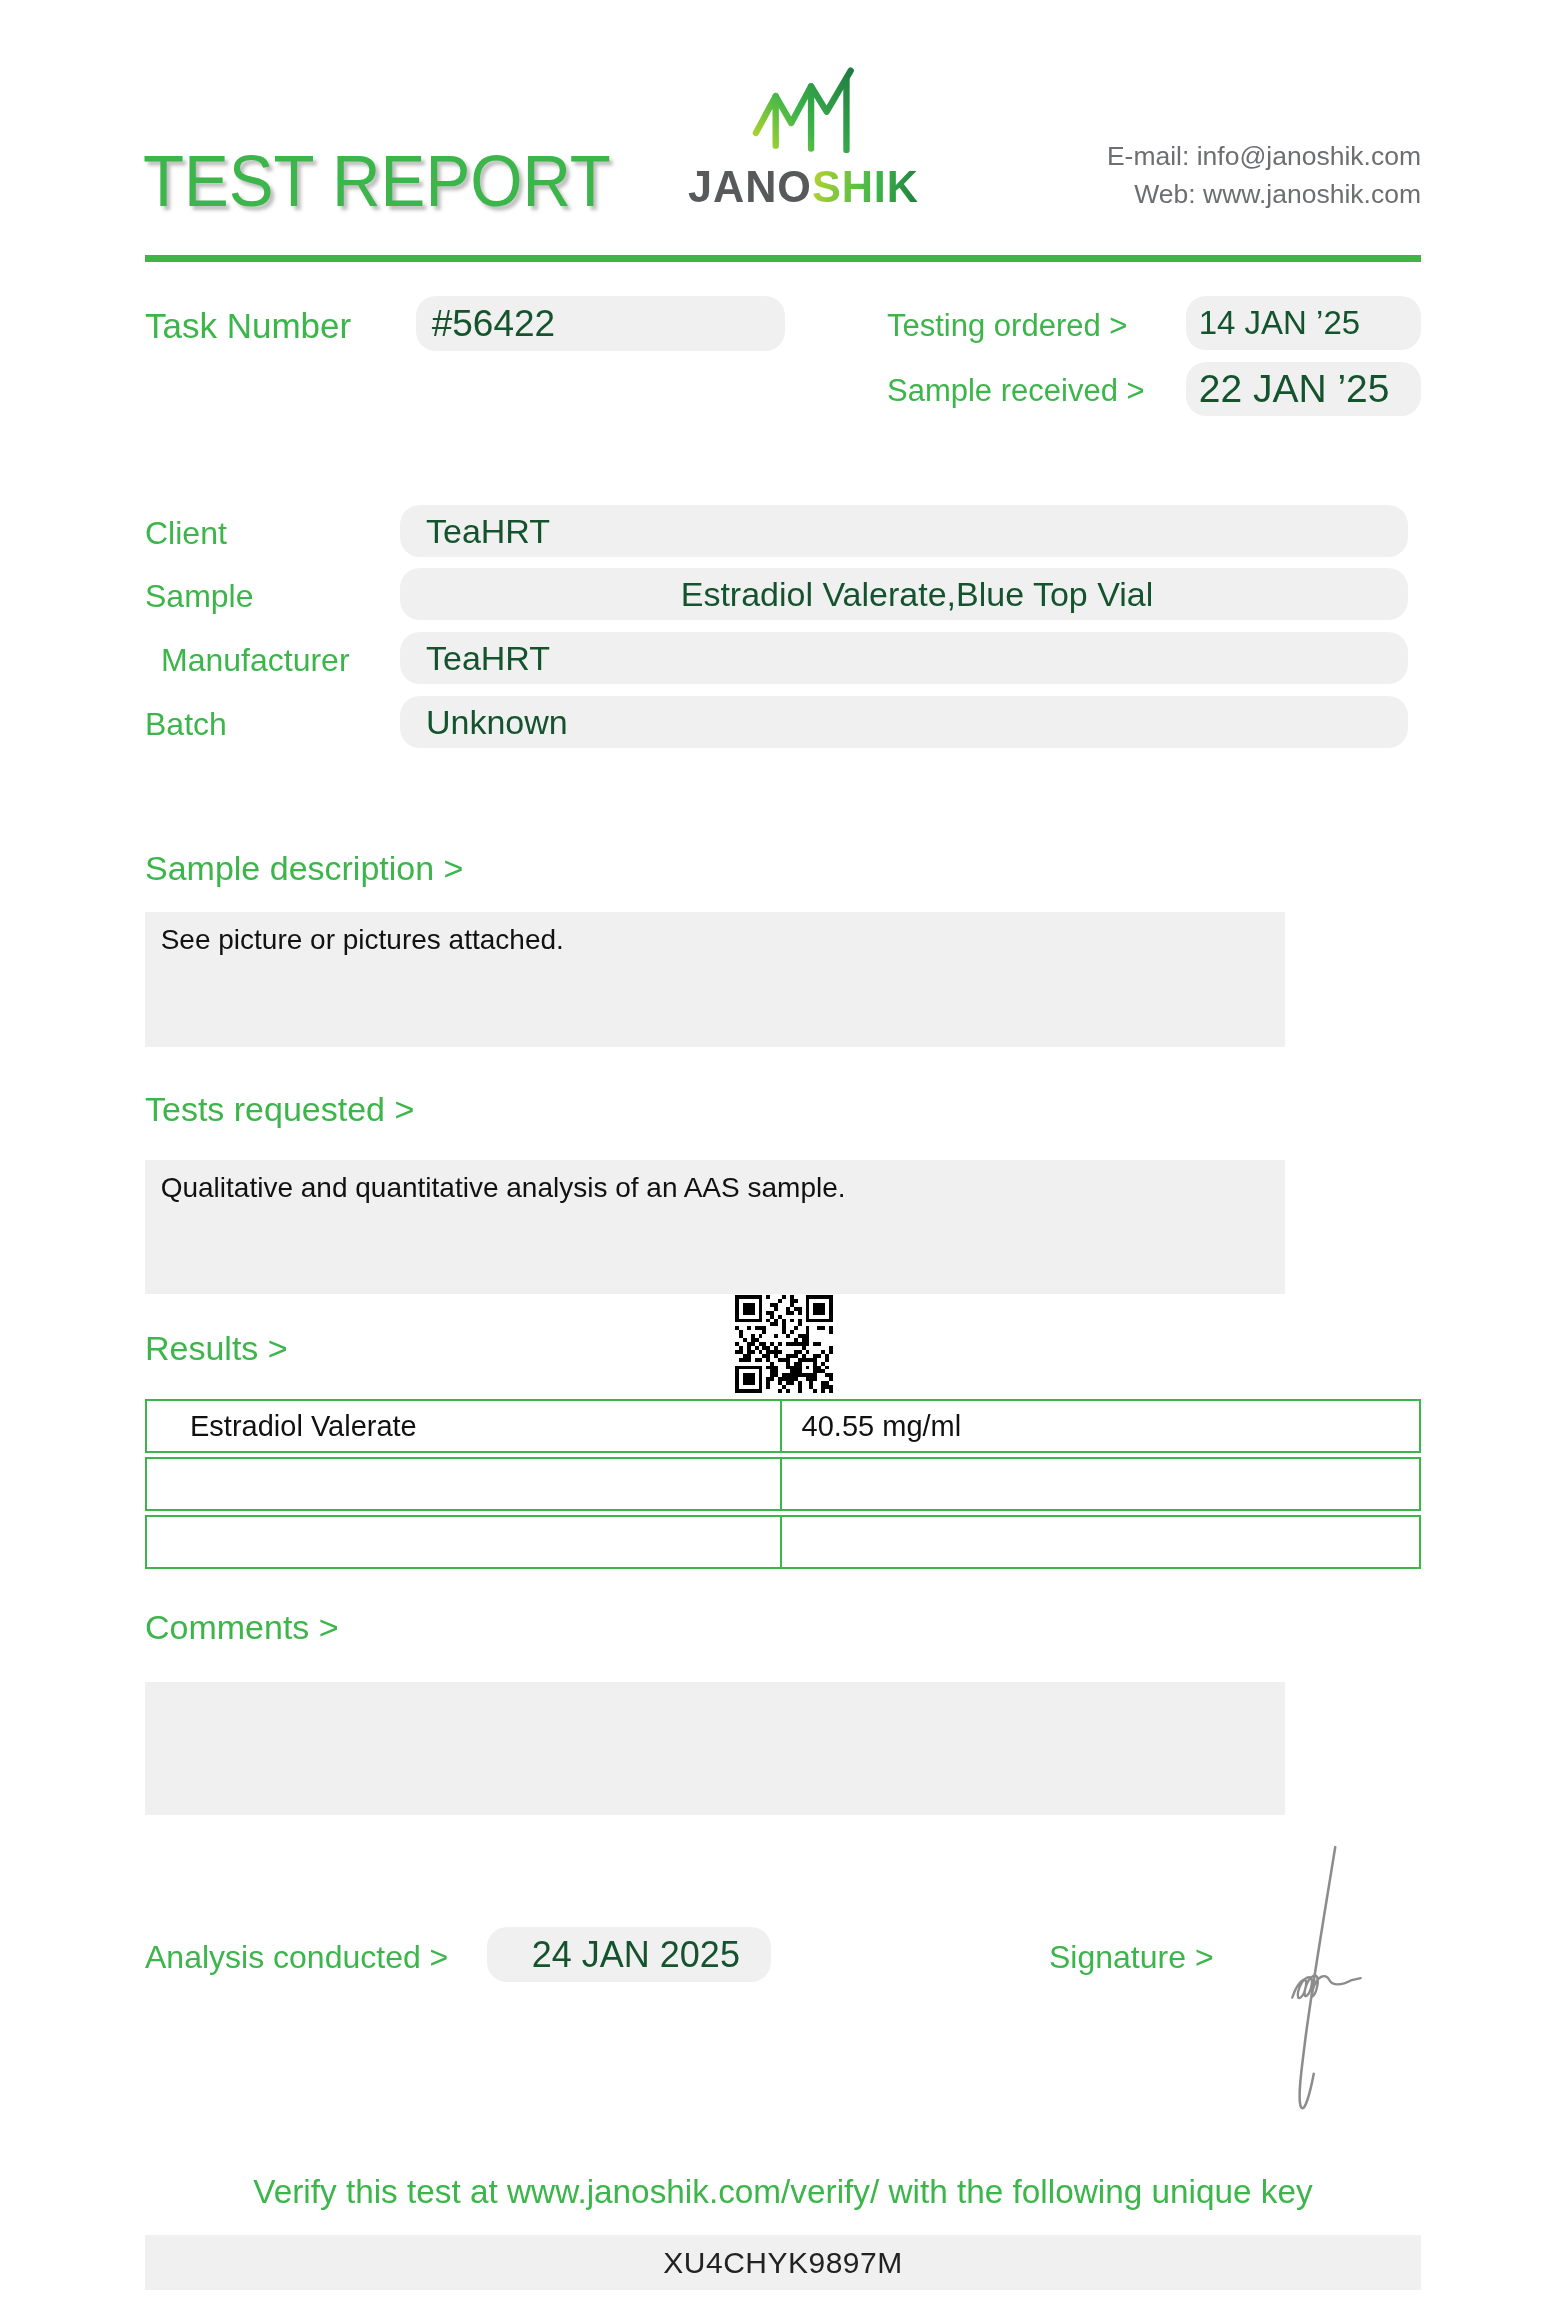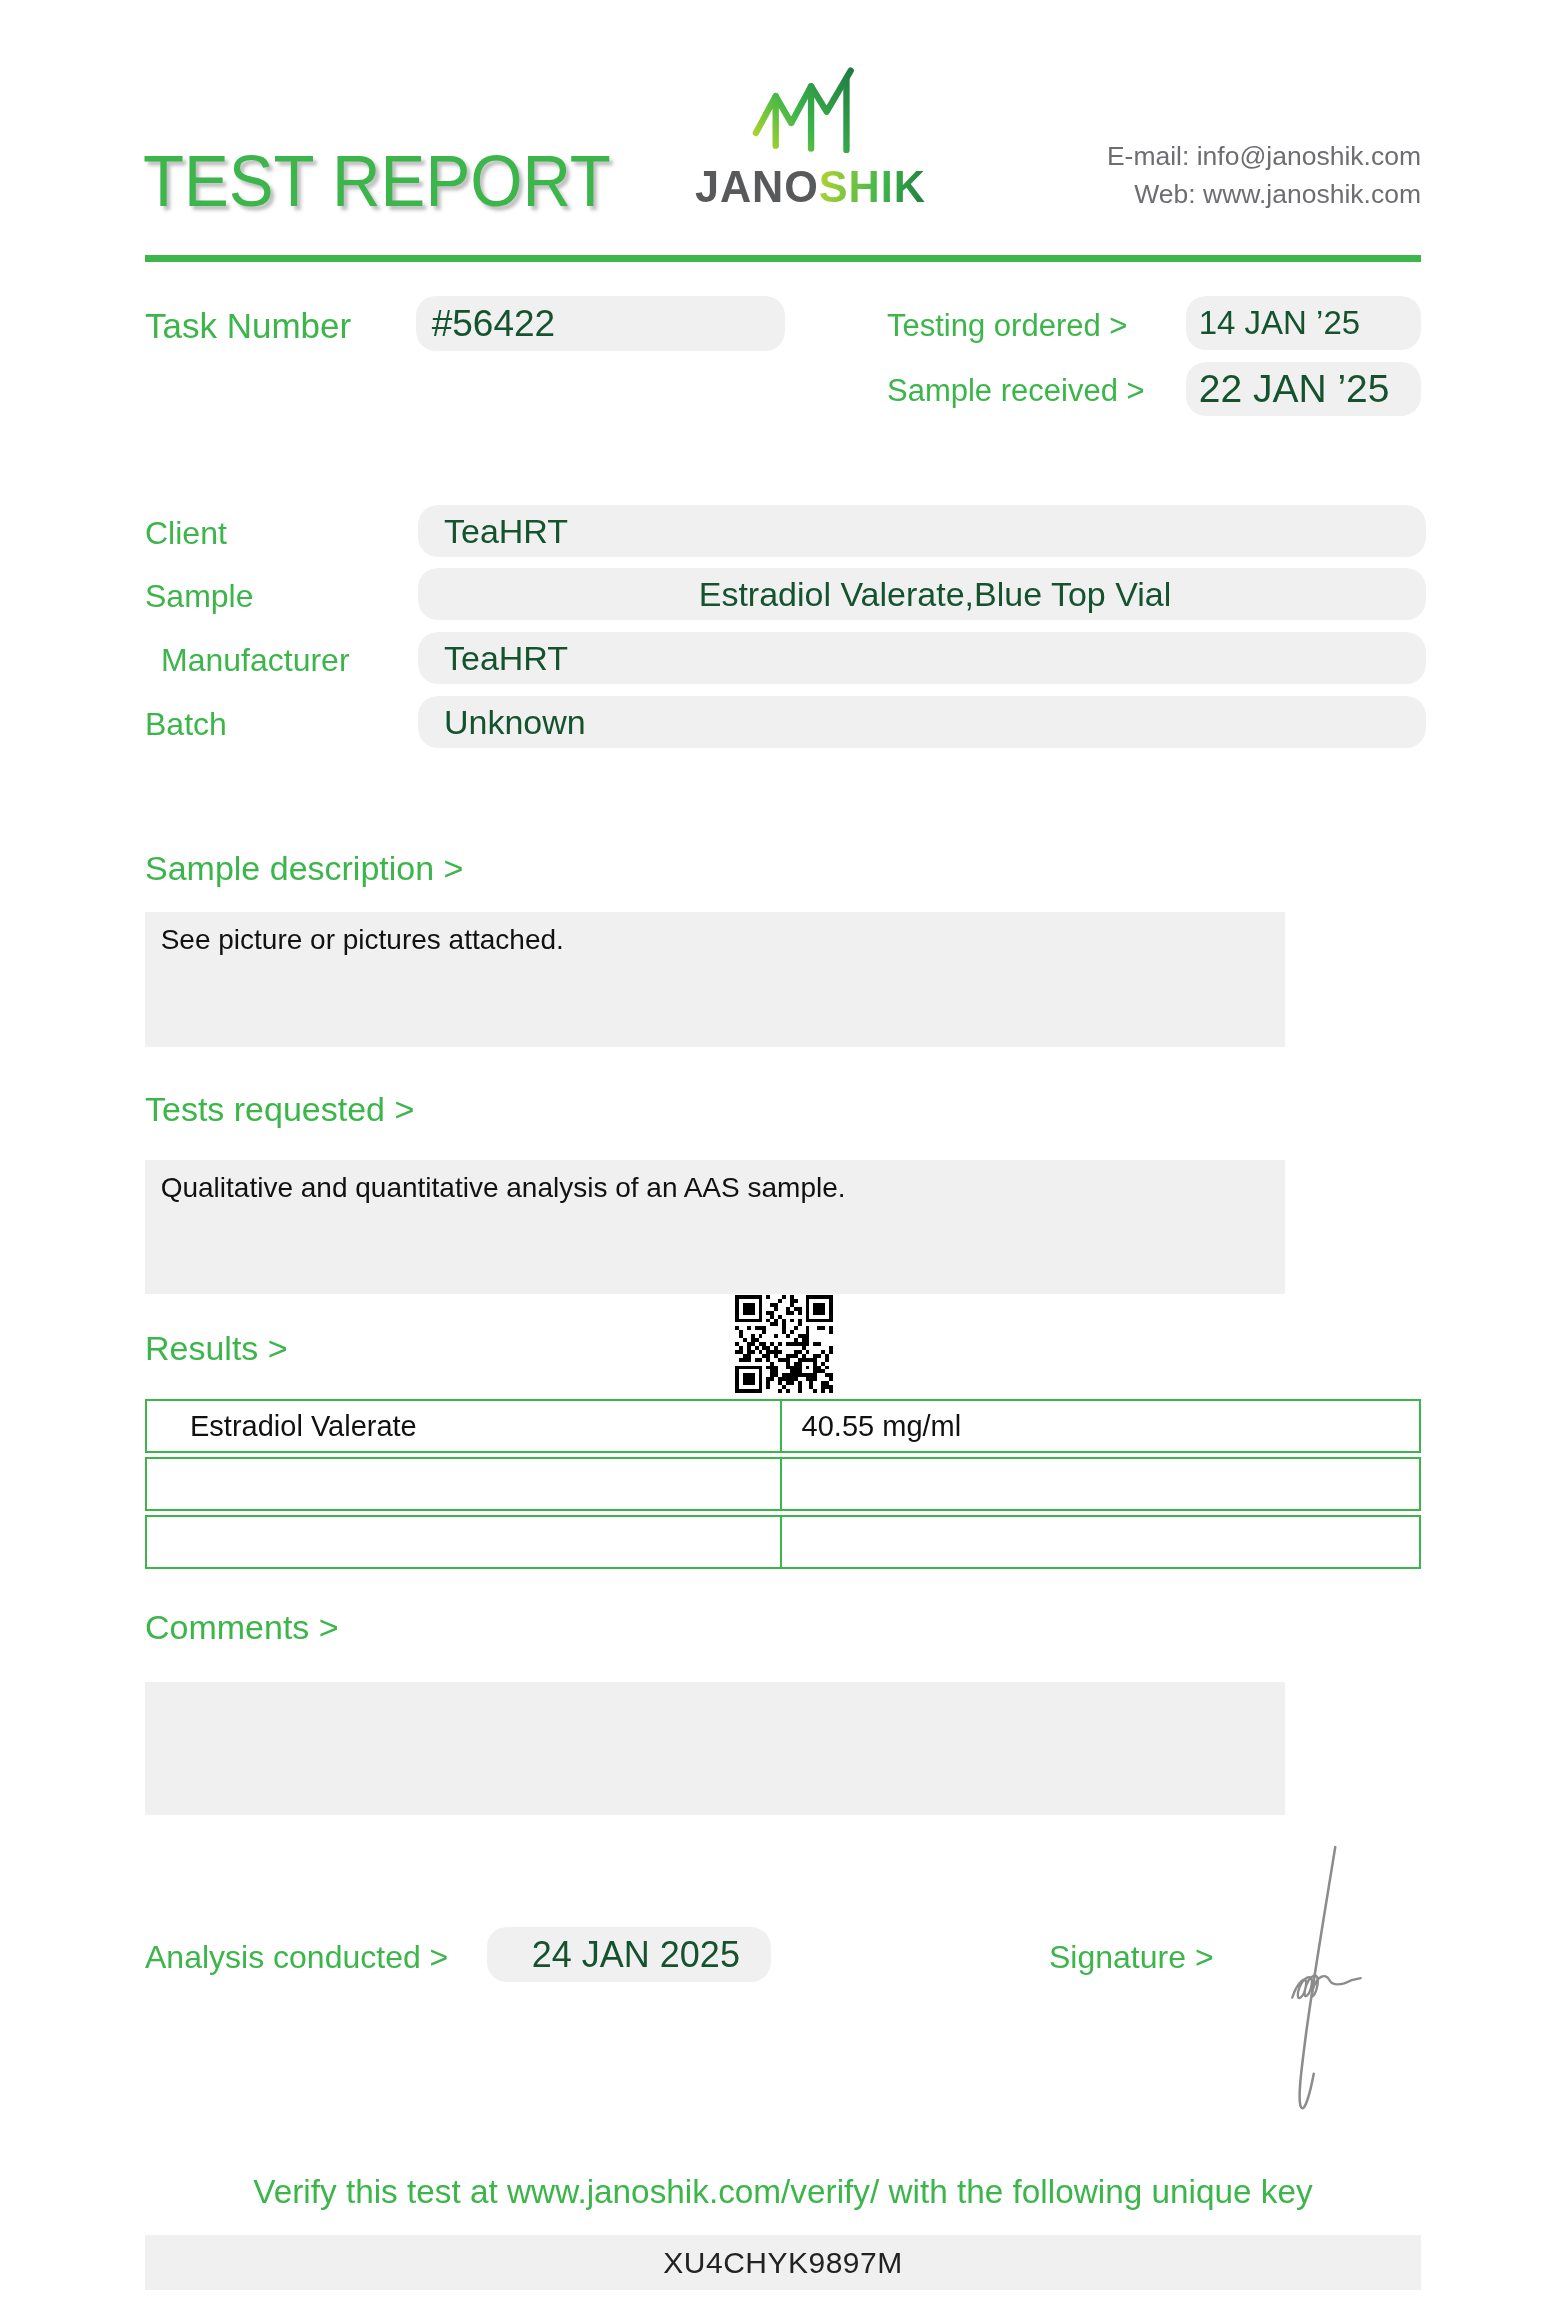--- a/index.html
+++ b/index.html
@@ -18,21 +18,21 @@
     --logogray:#58595b;
   }
   
   .title{
     position:absolute;left:143px;top:139px;
     font-size:73px;font-weight:500;color:var(--green);
     letter-spacing:0px;white-space:nowrap;
     transform:scaleX(0.92);transform-origin:left center;
     text-shadow:3.9px 3.9px 3.9px rgba(110,110,110,0.45);
   }
-  .logo{position:absolute;left:676px;top:65px;width:255px;text-align:right;}
+  .logo{position:absolute;left:676px;top:65px;width:255px;text-align:center;}
   .logo-icon{display:block;margin:0 auto;width:116px;height:92px;}
   .logo-text{
     margin-top:3.9px;font-size:45px;font-weight:bold;letter-spacing:1px;white-space:nowrap;
     transform:scaleX(0.96);transform-origin:center;
   }
   .logo-jano{color:var(--logogray);}
   .logo-shik{
     background:linear-gradient(100deg,#b8d433 5%,#3cb54a 55%,#27934646 150%);
     background:linear-gradient(100deg,#b8d433 0%,#3cb54a 60%,#1f7a3d 100%);
     -webkit-background-clip:text;background-clip:text;color:transparent;
@@ -48,21 +48,21 @@
   .task-label{left:145px;top:306px;font-size:35px;}
   .valbox{position:absolute;background:var(--box);color:#14532d;white-space:nowrap;overflow:hidden;border-radius:20px;}
   .task-box{left:416px;top:296px;width:369px;height:55px;font-size:37px;line-height:55px;padding-left:15.7px;box-sizing:border-box;}
   .ordered-label{left:887px;top:308px;font-size:31px;}
   .ordered-box{left:1186px;top:296px;width:235px;height:54px;font-size:33px;line-height:54px;padding-left:12.7px;box-sizing:border-box;}
   .received-label{left:887px;top:373px;font-size:31px;}
   .received-box{left:1186px;top:362px;width:235px;height:54px;font-size:39px;line-height:54px;padding-left:12.7px;box-sizing:border-box;}
 
   
   .info-label{left:145px;font-size:32px;}
-  .info-box{left:418px;width:1008px;height:52px;font-size:34px;line-height:52px;padding-left:26px;box-sizing:border-box;}
+  .info-box{left:400px;width:1008px;height:52px;font-size:34px;line-height:52px;padding-left:26px;box-sizing:border-box;}
   .il0{top:515px;}.ib0{top:505px;}
   .il1{top:578px;}.ib1{top:568px;text-align:center;}
   .il2{top:642px;margin-left:16px;}.ib2{top:632px;}
   .il3{top:706px;}.ib3{top:696px;}
 
   
   .sec-title{position:absolute;left:145px;color:var(--green);font-size:34px;white-space:nowrap;}
   .st-desc{top:849px;}
   .st-tests{top:1090px;}
   .st-results{top:1329px;}

